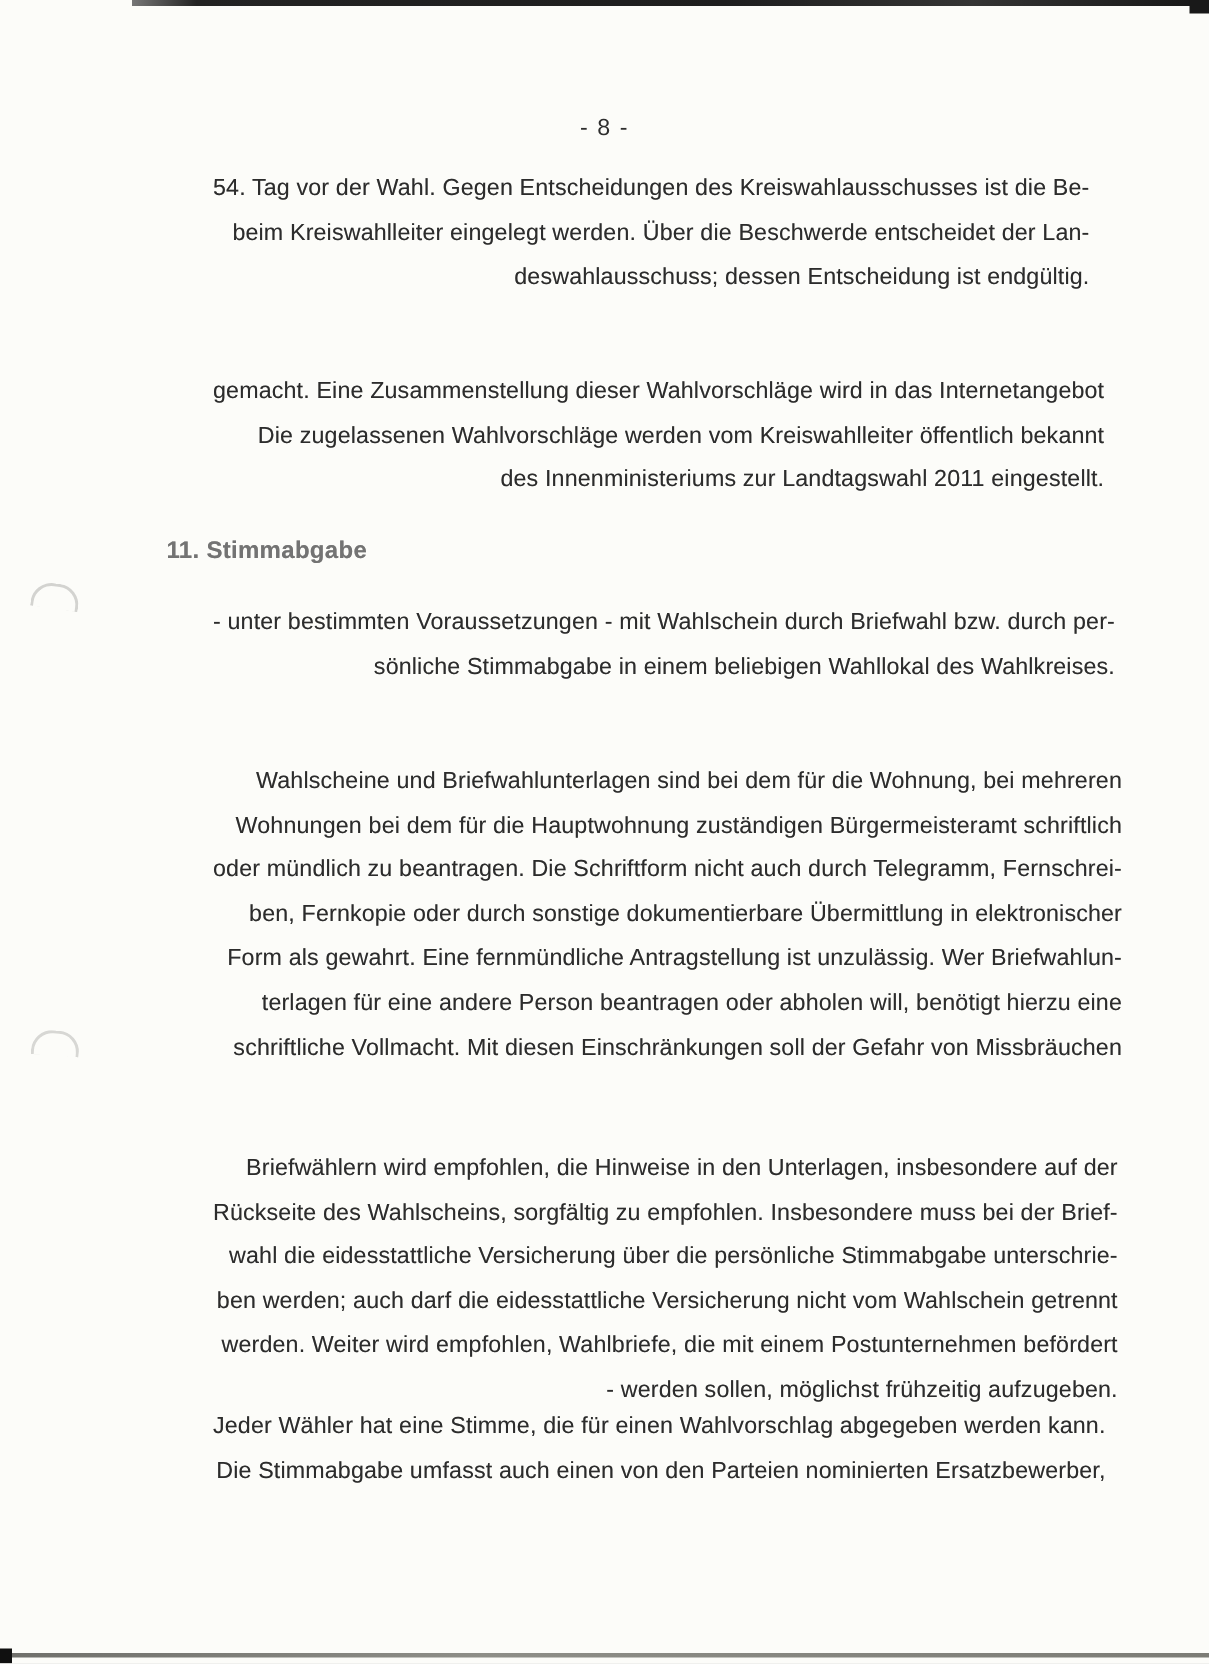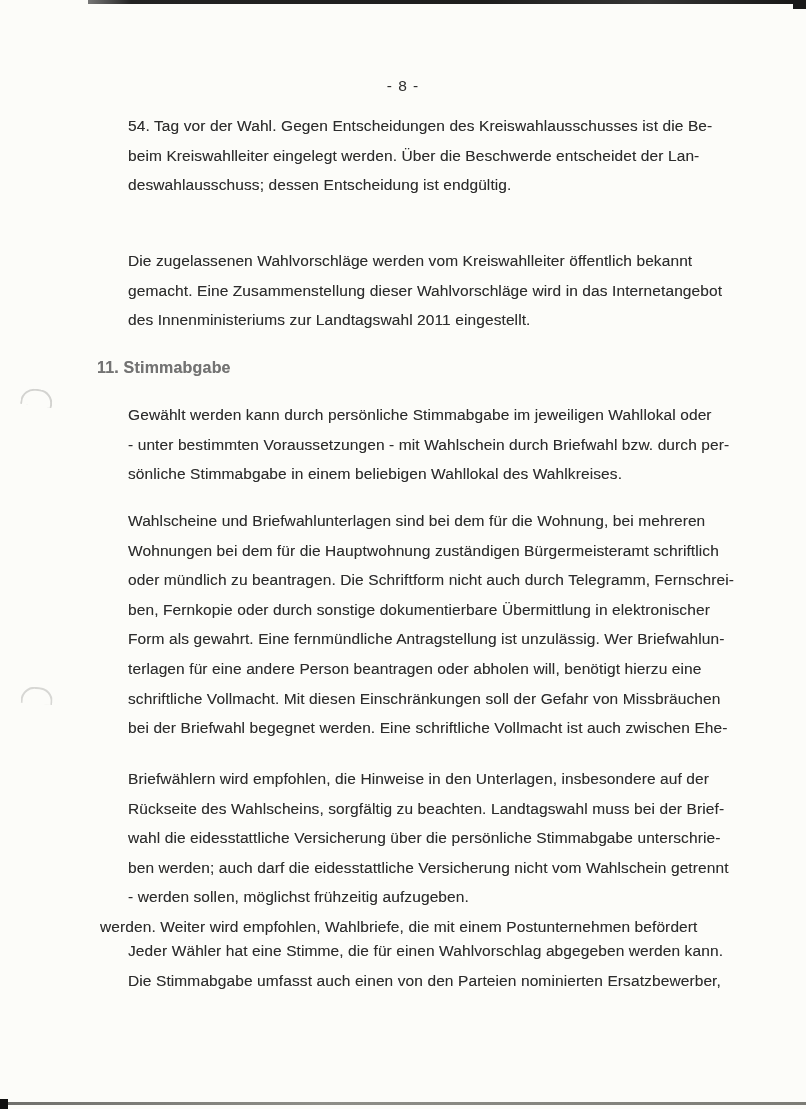--- a/index.html
+++ b/index.html
@@ -58,23 +58,24 @@
     position: absolute;
     top: 77px; left: 0;
     width: 100%;
     text-align: center;
     font-size: 15.5px;
     letter-spacing: 1px;
     color: #2e2e2e;
   }
   main {
     position: absolute;
-    left: 128px; top: 0;
+    left: 142px; top: 0;
     width: 620px;
     height: 1035px;
+    text-align: right;
   }
   .para {
     position: absolute;
     left: 0;
     white-space: nowrap;
     font-size: 15.5px;
     letter-spacing: 0.1px;
     color: #2c2c2c;
     text-shadow: 0 0 0.4px rgba(40,40,40,0.35);
   }
@@ -121,51 +122,49 @@
 
   <main>
 
     <div class="para pos-p1">
         <div class="line">54. Tag vor der Wahl. Gegen Entscheidungen des Kreiswahlausschusses ist die Be-</div>
         <div class="line">beim Kreiswahlleiter eingelegt werden. Über die Beschwerde entscheidet der Lan-</div>
         <div class="line">deswahlausschuss; dessen Entscheidung ist endgültig.</div>
       </div>
 
     <div class="para pos-p2">
+        <div class="line">gemacht. Eine Zusammenstellung dieser Wahlvorschläge wird in das Internetangebot</div>
         <div class="line">Die zugelassenen Wahlvorschläge werden vom Kreiswahlleiter öffentlich bekannt</div>
-        <div class="line">gemacht. Eine Zusammenstellung dieser Wahlvorschläge wird in das Internetangebot</div>
         <div class="line">des Innenministeriums zur Landtagswahl 2011 eingestellt.</div>
       </div>
 
     <h2 class="section-heading">11. Stimmabgabe</h2>
 
     <div class="para pos-p3">
-        <div class="line">Gewählt werden kann durch persönliche Stimmabgabe im jeweiligen Wahllokal oder</div>
         <div class="line">- unter bestimmten Voraussetzungen - mit Wahlschein durch Briefwahl bzw. durch per-</div>
         <div class="line">sönliche Stimmabgabe in einem beliebigen Wahllokal des Wahlkreises.</div>
       </div>
 
     <div class="para pos-p4">
         <div class="line">Wahlscheine und Briefwahlunterlagen sind bei dem für die Wohnung, bei mehreren</div>
         <div class="line">Wohnungen bei dem für die Hauptwohnung zuständigen Bürgermeisteramt schriftlich</div>
         <div class="line">oder mündlich zu beantragen. Die Schriftform nicht auch durch Telegramm, Fernschrei-</div>
         <div class="line">ben, Fernkopie oder durch sonstige dokumentierbare Übermittlung in elektronischer</div>
         <div class="line">Form als gewahrt. Eine fernmündliche Antragstellung ist unzulässig. Wer Briefwahlun-</div>
         <div class="line">terlagen für eine andere Person beantragen oder abholen will, benötigt hierzu eine</div>
         <div class="line">schriftliche Vollmacht. Mit diesen Einschränkungen soll der Gefahr von Missbräuchen</div>
-        <div class="line">bei der Briefwahl begegnet werden. Eine schriftliche Vollmacht ist auch zwischen Ehe-</div>
       </div>
 
     <div class="para pos-p5">
         <div class="line">Briefwählern wird empfohlen, die Hinweise in den Unterlagen, insbesondere auf der</div>
-        <div class="line">Rückseite des Wahlscheins, sorgfältig zu beachten. Landtagswahl muss bei der Brief-</div>
+        <div class="line">Rückseite des Wahlscheins, sorgfältig zu empfohlen. Insbesondere muss bei der Brief-</div>
         <div class="line">wahl die eidesstattliche Versicherung über die persönliche Stimmabgabe unterschrie-</div>
         <div class="line">ben werden; auch darf die eidesstattliche Versicherung nicht vom Wahlschein getrennt</div>
+        <div class="line">werden. Weiter wird empfohlen, Wahlbriefe, die mit einem Postunternehmen befördert</div>
         <div class="line">- werden sollen, möglichst frühzeitig aufzugeben.</div>
-        <div class="line">werden. Weiter wird empfohlen, Wahlbriefe, die mit einem Postunternehmen befördert</div>
       </div>
 
     <div class="para pos-p6">
         <div class="line">Jeder Wähler hat eine Stimme, die für einen Wahlvorschlag abgegeben werden kann.</div>
         <div class="line">Die Stimmabgabe umfasst auch einen von den Parteien nominierten Ersatzbewerber,</div>
       </div>
 
   </main>
 </div>
 

